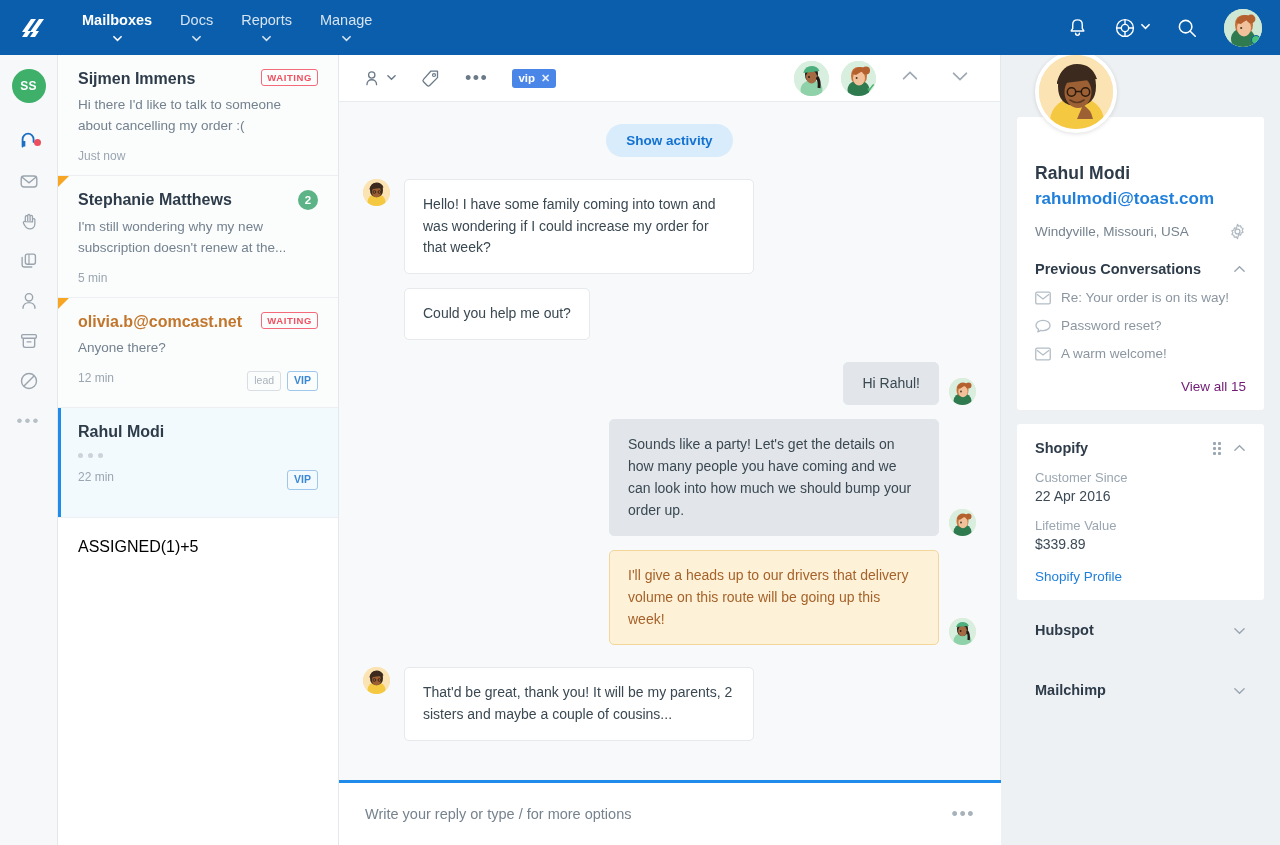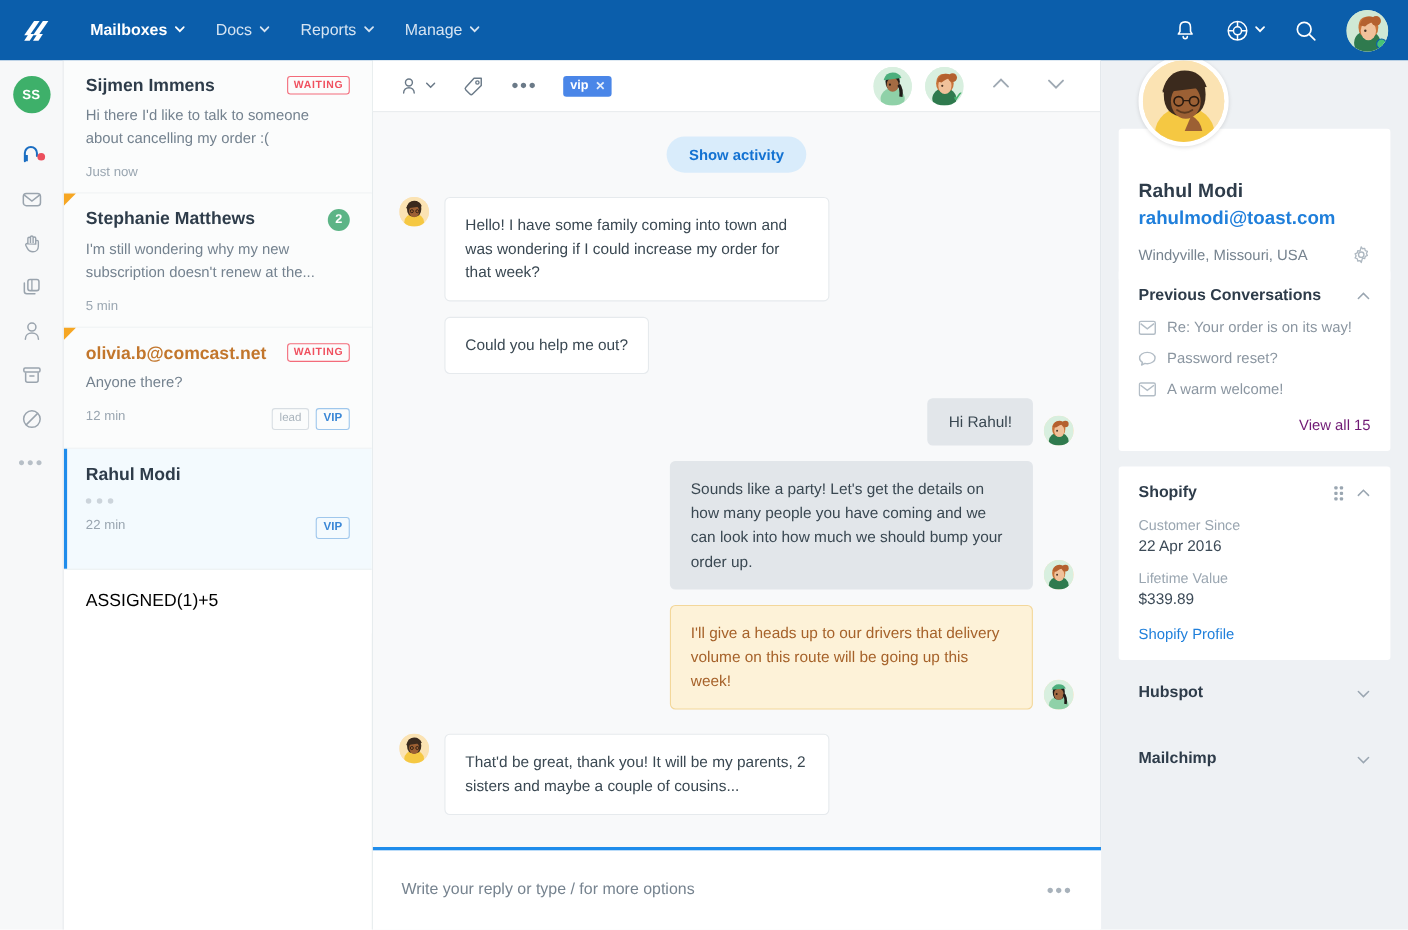--- a/index.html
+++ b/index.html
@@ -17,21 +17,21 @@
     position: absolute; top: 0; left: 0; width: 1280px; height: 55px;
     background: #0b5eab;
     display: flex; align-items: center;
   }
   .logo-wrap { width: 55px; display: flex; align-items: center; justify-content: center; margin-left: 5px; }
   .logo-svg { display: block; }
   .nav-items { display: flex; align-items: center; gap: 0px; margin-left: 8px; }
   .nav-item {
     color: #ffffff; font-size: 14.5px; font-weight: bold;
     padding: 6px 14px; display: flex; align-items: center; gap: 7px;
-    cursor: pointer; border-radius: 3px;
+    cursor: pointer; border-radius: 3px; flex-direction: column;
   }
   .nav-item.dim { color: #d6e4f2; font-weight: normal; }
   .caret { display: inline-block; width: 9px; height: 9px; position: relative; top: -1px; }
   .caret svg { display: block; }
   .nav-right { margin-left: auto; display: flex; align-items: center; gap: 26px; padding-right: 18px; }
   .nav-icon { cursor: pointer; display: flex; align-items: center; gap: 5px; }
   .nav-avatar {
     width: 38px; height: 38px; border-radius: 50%; position: relative;
     background: #cfe8d5; overflow: hidden; cursor: pointer;
   }
@@ -153,21 +153,21 @@
     padding: 14px 18px; font-size: 14px; color: #3a4852; line-height: 1.55;
     max-width: 350px;
   }
   .bubble.agent { background: #e2e6ea; border-color: #e2e6ea; max-width: 330px; }
   .bubble.note { background: #fdf2d8; border: 1px solid #f3d79a; color: #a6622a; max-width: 330px; }
   .mb14 { margin-bottom: 14px; }
   .mb22 { margin-bottom: 22px; }
   .typing-line { font-size: 12.5px; color: #9aa6b1; margin-top: 48px; padding-left: 26px; }
 
   .composer {
-    position: absolute; bottom: 0; left: 0; width: 662px; height: 75px;
+    position: absolute; bottom: 0; left: 0; width: 662px; height: 65px;
     background: #ffffff; border-top: 3px solid #1f8ceb;
     display: flex; align-items: center; padding: 0 26px;
   }
   .composer .ph { font-size: 14.5px; color: #76838f; }
   .composer .more { margin-left: auto; color: #a8b2bb; font-size: 18px; letter-spacing: 1.5px; cursor: pointer; line-height: 1; }
 
   
   .side {
     position: absolute; top: 55px; left: 1001px; width: 279px; height: 790px;
     background: #eef1f4; overflow: hidden;

